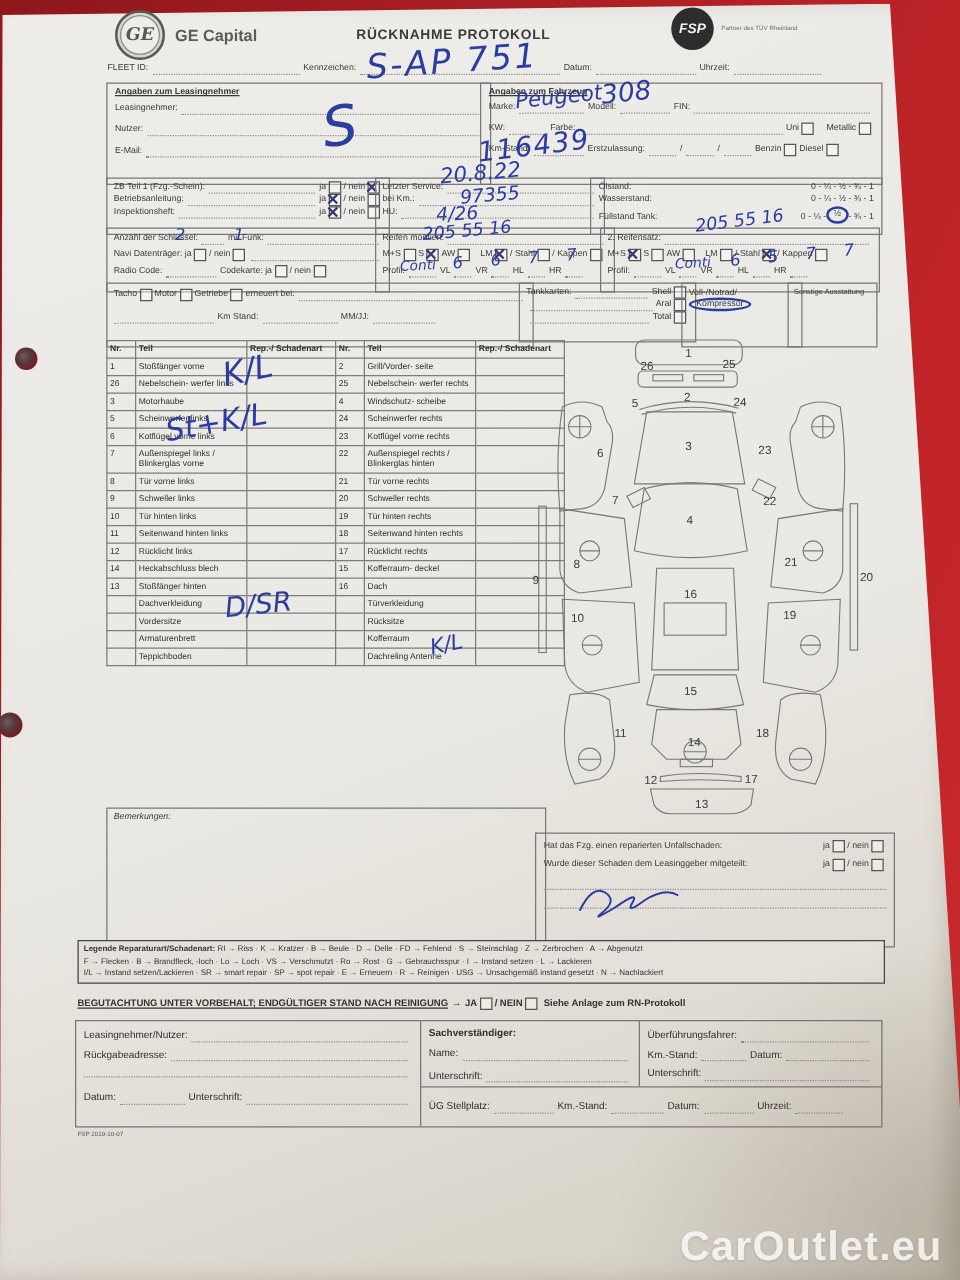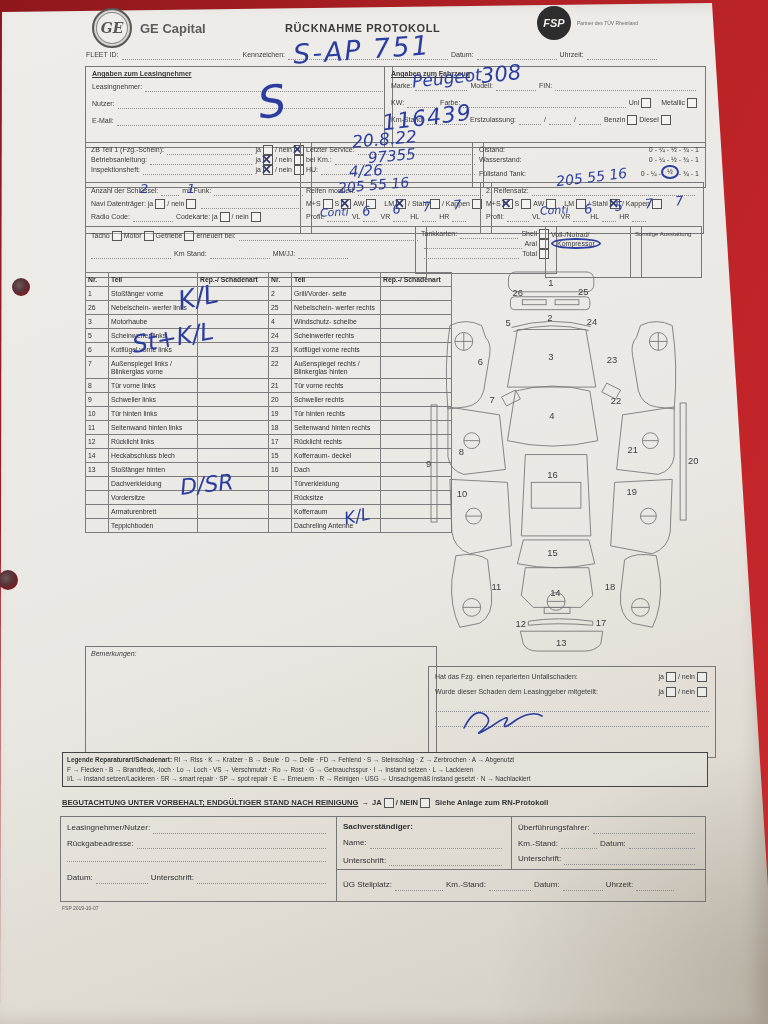--- a/index.html
+++ b/index.html
@@ -673,13 +673,14 @@
   <div class="ink" style="left:140px;top:181px;font-size:13px;">2</div>
   <div class="ink" style="left:187px;top:181px;font-size:13px;">1</div>
   <div class="ink" style="left:178px;top:282px;font-size:26px;transform:rotate(-12deg);">K/L</div>
   <div class="ink" style="left:132px;top:324px;font-size:24px;transform:rotate(-10deg);">St+K/L</div>
   <div class="ink" style="left:180px;top:472px;font-size:22px;transform:rotate(-6deg);">D/SR</div>
   <div class="ink" style="left:344px;top:506px;font-size:17px;transform:rotate(-12deg);">K/L</div>
 
   <div class="hole" style="left:12px;top:278px;width:18px;height:18px;"></div>
   <div class="hole" style="left:-2px;top:570px;width:20px;height:20px;"></div>
   <div class="shade"></div>
+  <div class="wm">CarOutlet.eu</div>
 </div>
 
 </body></html>

